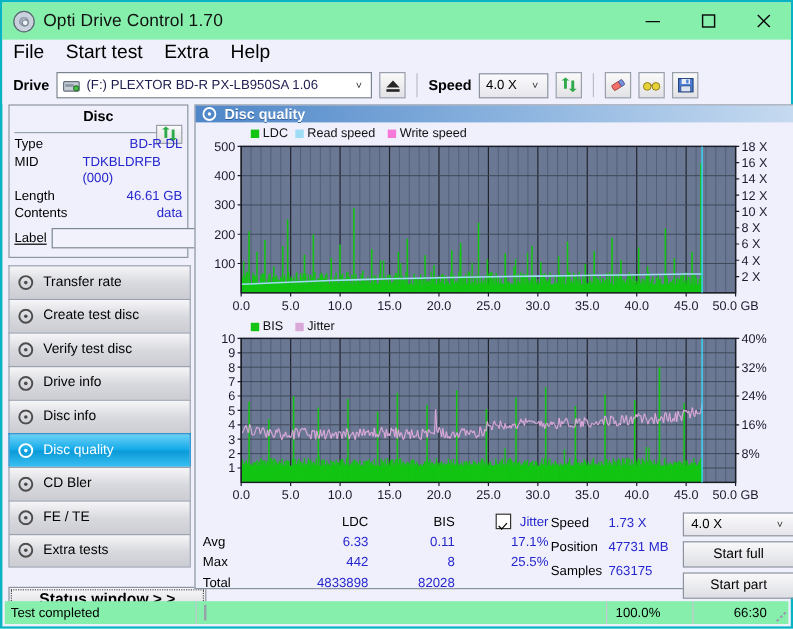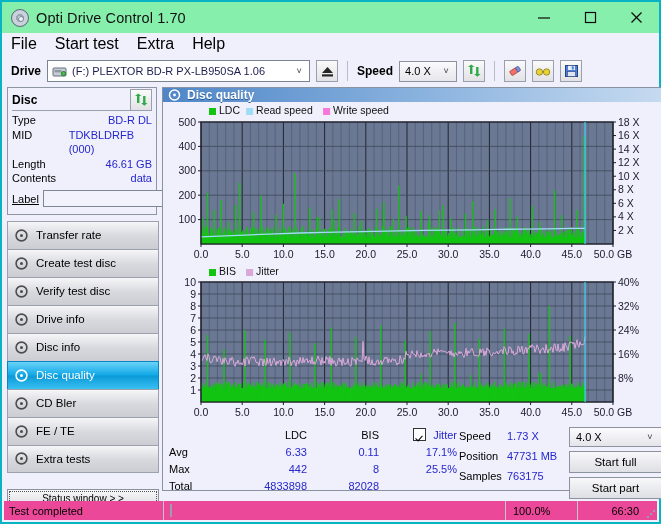--- a/index.html
+++ b/index.html
@@ -56,21 +56,21 @@
   }
   .sep{width:1px;height:20px;background:#b9bcc6;margin:0 3px;}
   
   .main{display:flex;padding:0 0 0 0;height:404px;}
   .left{width:157px;box-sizing:border-box;padding-left:5px;}
   
   .disc-box{
     border:1px solid #8e96a3;background:#eff0fb;box-sizing:border-box;width:150px;
     padding:2px 4px 4px 4px;
   }
-  .disc-head{display:flex;align-items:center;height:19px;}
+  .disc-head{display:flex;align-items:center;height:19px;flex-direction:column;}
   .disc-head .t{font-size:12px;font-weight:bold;color:#000;}
   .disc-head .b{margin-left:auto;}
   .disc-hr{height:1px;background:#9aa2af;margin:1px 0 2px 0;}
   .disc-row{display:flex;font-size:11px;line-height:14.5px;}
   .disc-row .k{color:#000;width:64px;}
   .disc-row .v{margin-left:auto;color:#2626cf;}
   .label-row{display:flex;align-items:center;margin-top:2px;gap:4px;text-decoration:underline;}
   .label-row .k{font-size:11px;color:#000;width:32px;}
   .label-input{
     flex:1;height:17px;background:#f2f2fd;border:1px solid #7f8794;box-sizing:border-box;
@@ -83,24 +83,24 @@
     background:linear-gradient(#f6f6f8,#d8d9de 52%,#ccccd3);
     font-size:11.5px;color:#000;
   }
   .navbtn:last-child{border-bottom:1px solid #9ba2ad;}
   .navbtn.sel{
     background:linear-gradient(#6ad2f7,#12a9e8 48%,#0b9ad8 52%,#39c0f2);
     color:#fff;border-color:#0b84c2;
   }
   .navspace{height:12px;}
   .statusbtn{
-    margin-top:4px;width:152px;height:20px;border:1px solid #8d939e;
+    margin-top:4px;width:165px;height:20px;border:1px solid #8d939e;
     background:linear-gradient(#f7f7f9,#dcdde2);
-    display:flex;align-items:center;justify-content:center;font-size:10px;color:#000;
-    outline:1px dotted #555;outline-offset:-3px;box-sizing:border-box;
+    display:flex;align-items:center;justify-content:center;font-size:13px;color:#000;
+    outline:1px dotted #555;outline-offset:-3px;box-sizing:border-box;font-weight:bold;
   }
   
   .right{
     flex:1;margin:0 3px 0 3px;border:1px solid #8992a0;background:#eff0fb;box-sizing:border-box;
     display:flex;flex-direction:column;
   }
   .panel-head{
     height:17px;background:linear-gradient(90deg,#4e86c8,#8fb6e0 55%,#c9dcf1);
     display:flex;align-items:center;gap:6px;padding-left:5px;
   }
@@ -130,21 +130,21 @@
     display:flex;align-items:center;padding:0 3px 0 6px;box-sizing:border-box;font-size:11px;
   }
   .actbtn{
     margin-top:4px;width:93px;height:22px;border:1px solid #8d939e;
     background:linear-gradient(#f8f8fa,#dedfe4);
     display:flex;align-items:center;justify-content:center;font-size:11.5px;color:#000;box-sizing:border-box;
   }
   
   .statusbar{
     position:absolute;left:2px;right:2px;bottom:2px;height:19px;display:flex;align-items:center;
-    background:#ec4899;font-size:11px;
+    background:#86efac;font-size:11px;
   }
   .sb-cell{height:19px;display:flex;align-items:center;box-sizing:border-box;padding-left:45px;}
   .sb-text{width:160px;padding-left:5px;border-right:1px solid #c3c6d0;color:#000;}
   .sb-prog{flex:1;padding:0 6px;}
   .progress{height:13px;background:#e9e9f4;border:1px solid #9aa0ab;box-sizing:border-box;}
   .progress>i{display:block;height:100%;background:#12ab26;}
   .sb-pct{width:72px;padding-left:7px;border-left:1px solid #c3c6d0;color:#000;}
   .sb-time{width:80px;text-align:right;padding-right:18px;border-left:1px solid #c3c6d0;justify-content:flex-end;color:#000;}
   .grip{position:absolute;right:3px;bottom:3px;width:10px;height:10px;
     background:

